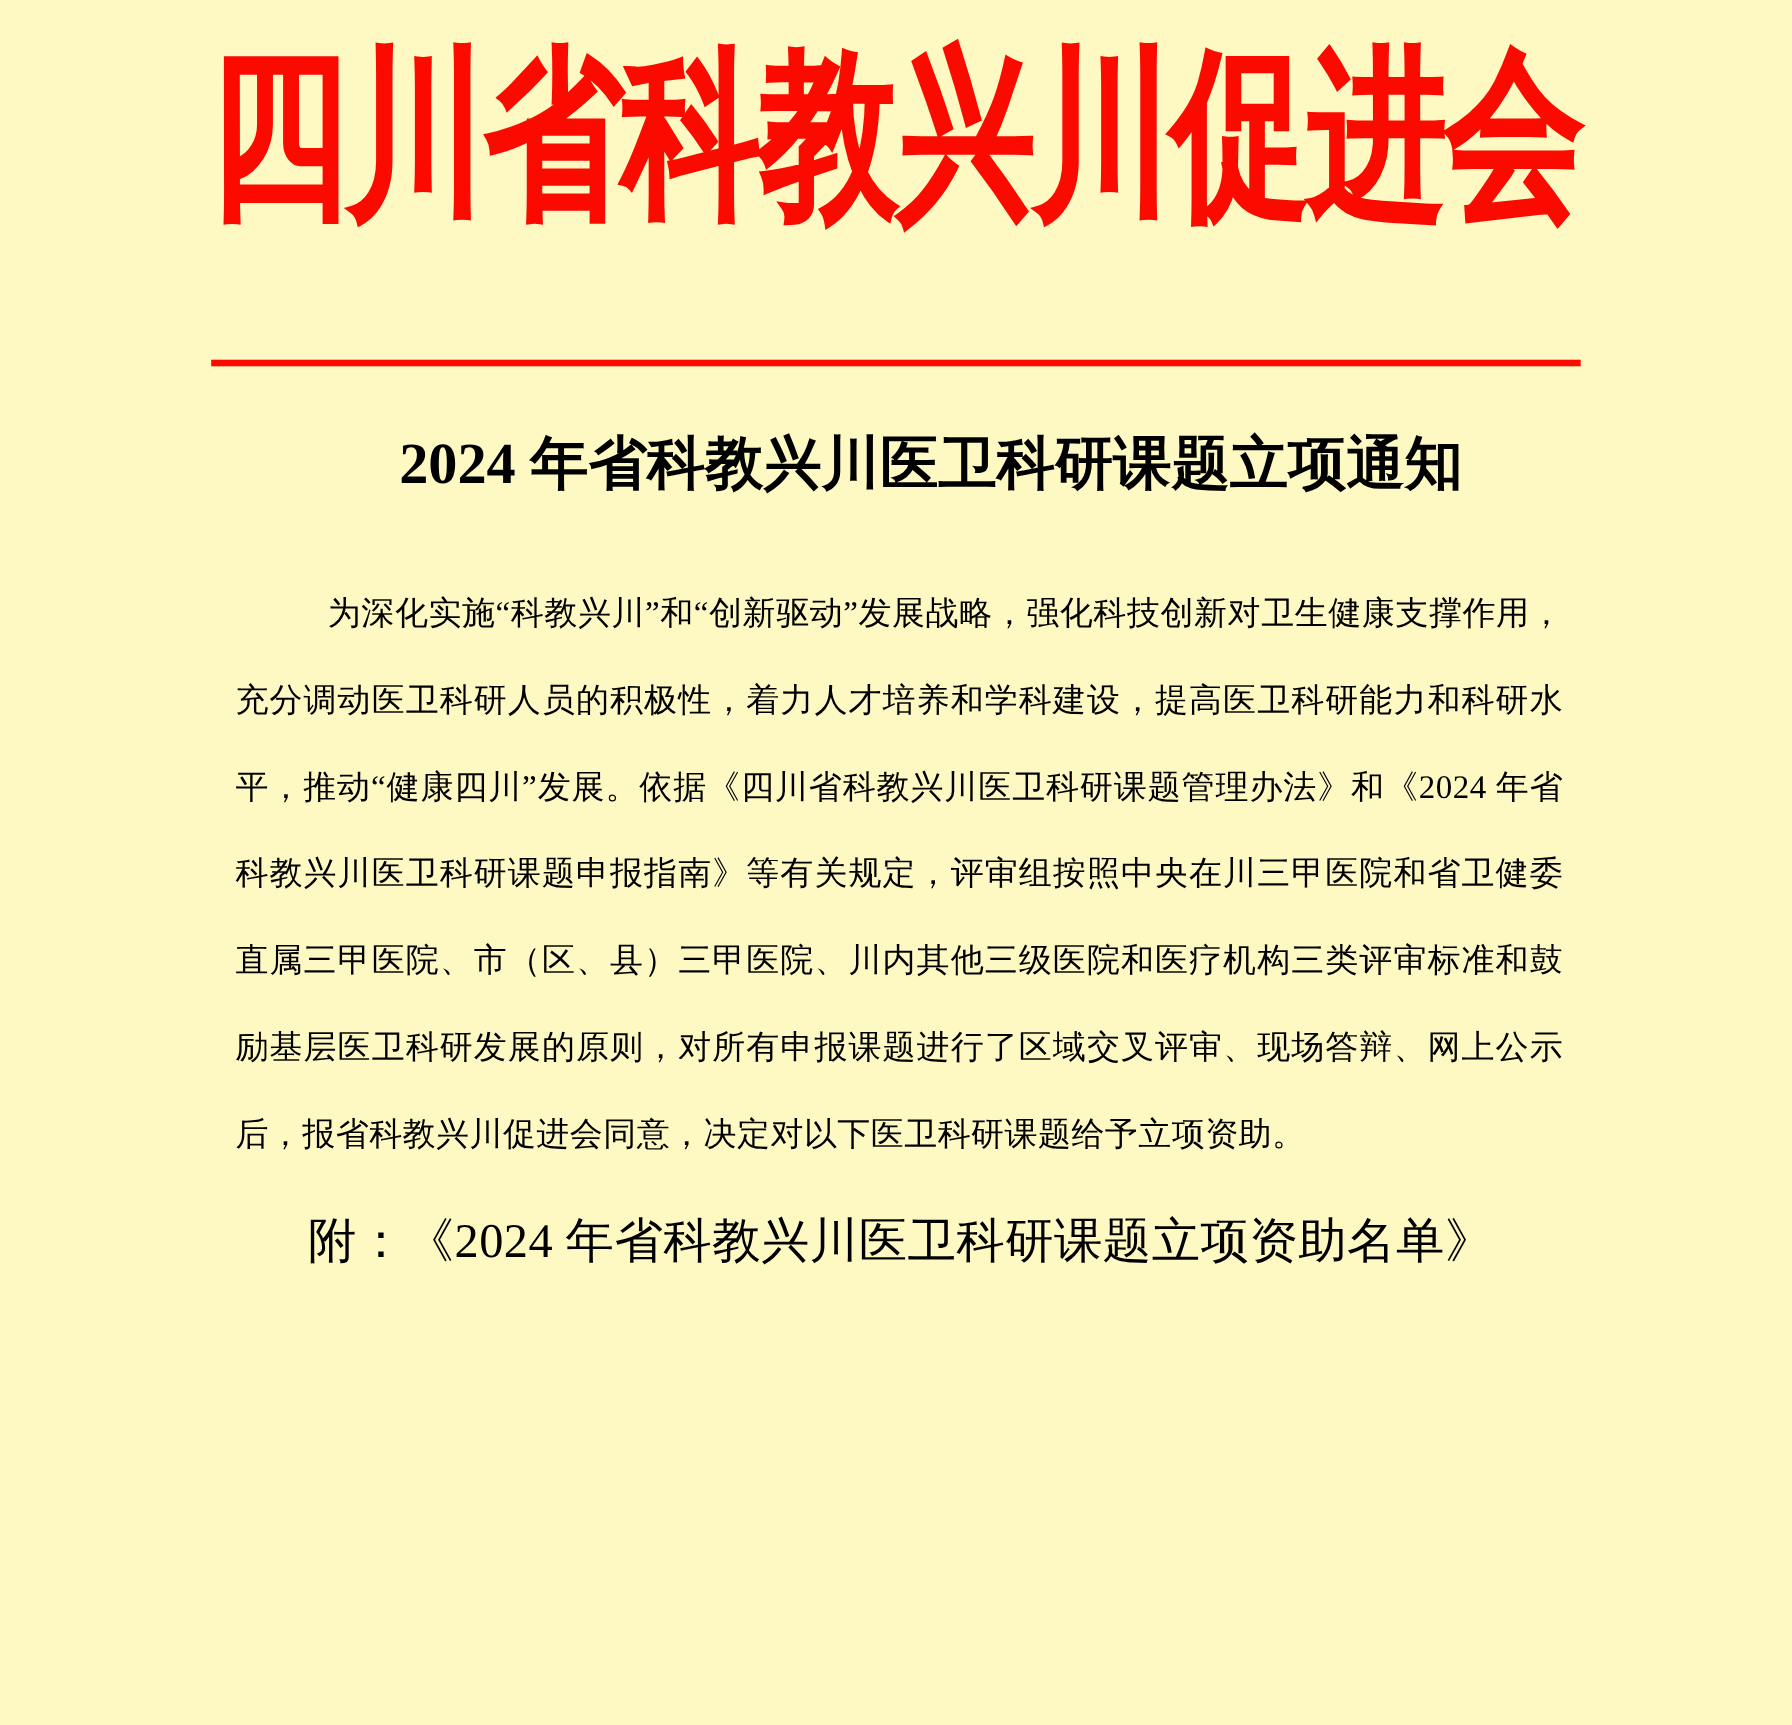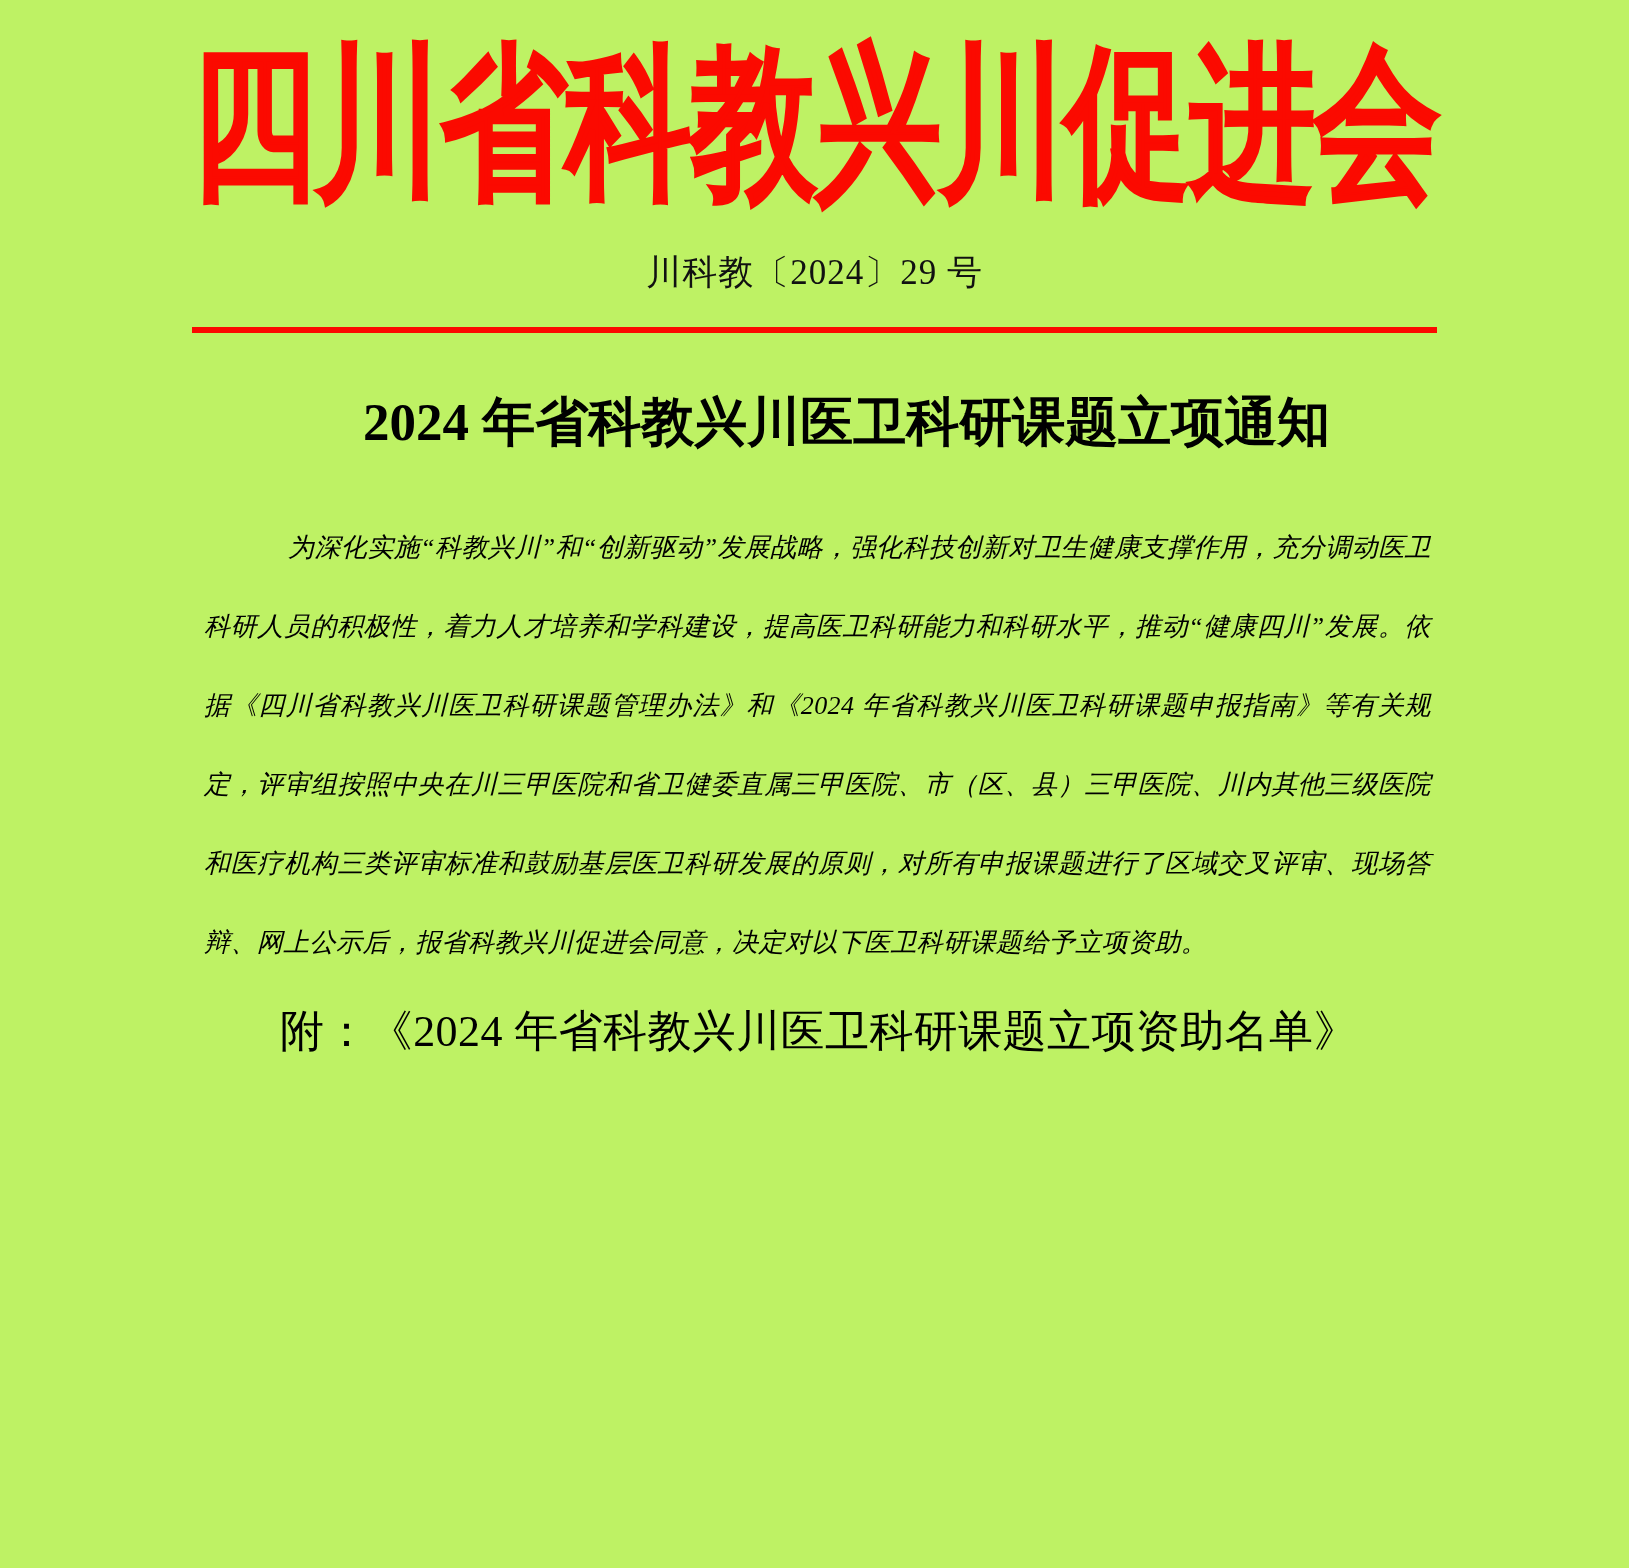--- a/index.html
+++ b/index.html
@@ -11,21 +11,21 @@
     width: 1629px;
     height: 1568px;
     overflow: hidden;
     font-family: "Liberation Serif", "DejaVu Serif", serif;
     color: #000000;
   }
   #page {
     position: relative;
     width: 1629px;
     height: 1568px;
-    background: #bef264;
+    background: #fef9c3;
   }
 
   
   .masthead {
     position: absolute;
     left: 0;
     top: 44px;
     width: 1629px;
     text-align: center;
     white-space: nowrap;
@@ -96,29 +96,28 @@
     font-family: "Liberation Sans", "DejaVu Sans", sans-serif;
     font-weight: bold;
     font-size: 39px;
     line-height: 60px;
     letter-spacing: 1px;
     color: #000000;
     margin: 0 0 6px 0;
   }
   .para {
     font-family: "Liberation Serif", "DejaVu Serif", serif;
-    font-size: 26px;
+    font-size: 30px;
     line-height: 79px;
     color: #000000;
-    margin: 8px;
+    margin: 18px;
     text-align: justify;
     text-justify: inter-character;
     letter-spacing: 0.4px;
     text-indent: 84px;
-    font-style: italic;
   }
   .attach {
     font-family: "Liberation Serif", "DejaVu Serif", serif;
     font-size: 44px;
     line-height: 79px;
     color: #000000;
     margin: 10px 0 0 0;
     text-indent: 84px;
     letter-spacing: 0.4px;
     white-space: nowrap;
@@ -126,21 +125,20 @@
 </style>
 </head>
 <body>
 
 <div id="page">
 
   <div class="masthead">
     <span class="masthead-text">四川省科教兴川促进会</span>
   </div>
 
-  <div class="docnum">川科教〔2024〕29 号</div>
 
   <div class="red-rule"></div>
 
   <div class="doc-title">2024 年省科教兴川医卫科研课题立项通知</div>
 
   <div class="body-block">
 
 
     <p class="para">为深化实施“科教兴川”和“创新驱动”发展战略，强化科技创新对卫生健康支撑作用，充分调动医卫科研人员的积极性，着力人才培养和学科建设，提高医卫科研能力和科研水平，推动“健康四川”发展。依据《四川省科教兴川医卫科研课题管理办法》和《2024 年省科教兴川医卫科研课题申报指南》等有关规定，评审组按照中央在川三甲医院和省卫健委直属三甲医院、市（区、县）三甲医院、川内其他三级医院和医疗机构三类评审标准和鼓励基层医卫科研发展的原则，对所有申报课题进行了区域交叉评审、现场答辩、网上公示后，报省科教兴川促进会同意，决定对以下医卫科研课题给予立项资助。</p>
 

